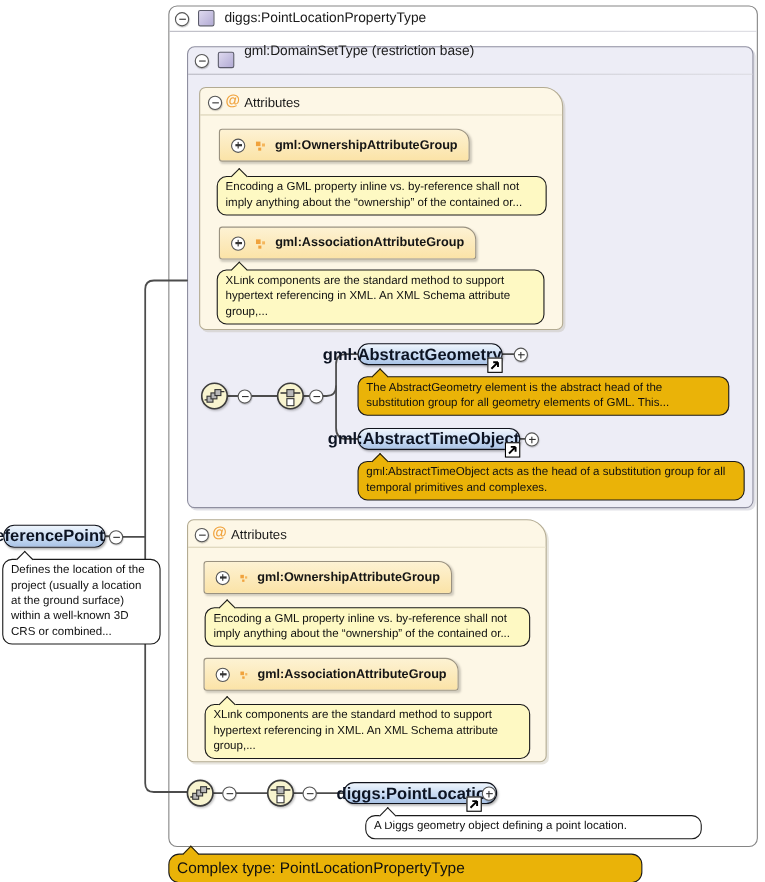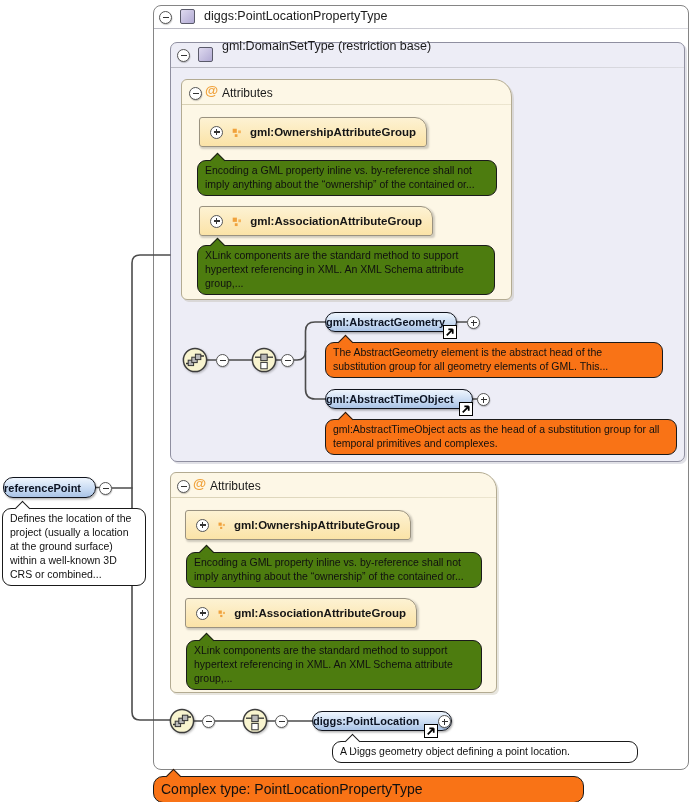--- a/index.html
+++ b/index.html
@@ -36,29 +36,29 @@
   .grp{position:absolute;box-sizing:border-box;height:30px;border:1px solid #9a9280;
     border-radius:3px 12px 3px 3px;
     background:linear-gradient(180deg,#fdf2d3,#fbe3a7);
     box-shadow:1.5px 1.5px 2px rgba(0,0,0,.18);
     display:flex;align-items:center;gap:9px;padding:0 10px;
     font-weight:bold;font-size:11.5px;color:#151515;white-space:nowrap}
   
   .pill{position:absolute;box-sizing:border-box;height:20px;border:1.5px solid #10131c;border-radius:10px;
     background:linear-gradient(180deg,#eef5fd,#cadcf3 55%,#a9c3e6);
     box-shadow:1px 1.5px 2px rgba(0,0,0,.3);
-    display:flex;align-items:center;justify-content:flex-start;
-    font-weight:bold;font-size:11px;color:#0c1322;white-space:nowrap}
+    display:flex;align-items:center;justify-content:flex-end;
+    font-weight:bold;font-size:15px;color:#0c1322;white-space:nowrap}
   
   .balloon{position:absolute;box-sizing:border-box;border:1.4px solid #1a1a1a;border-radius:9px;
     padding:3px 7px;font-size:10.5px;line-height:1.33;color:#101010}
   .balloon::before{content:"";position:absolute;top:-6px;left:14px;width:10px;height:10px;
     background:inherit;border-left:1.4px solid #1a1a1a;border-top:1.4px solid #1a1a1a;transform:rotate(45deg)}
-  .b-cream{background:#4d7c0f}
-  .b-lav{background:#f97316}
+  .b-cream{background:#fef9c3}
+  .b-lav{background:#eab308}
   .b-white{background:#ffffff}
   
   .linkbox{position:absolute;width:14px;height:14px;box-sizing:border-box;border:1.5px solid #000;background:#fff}
   .linkbox svg{display:block;width:100%;height:100%}
   
   .comp{position:absolute;width:26px;height:26px;filter:drop-shadow(1px 1.5px 1px rgba(0,0,0,.28))}
   .comp svg{display:block;width:100%;height:100%}
   #connectors{position:absolute;left:0;top:0;pointer-events:none}
 </style>
 </head>

